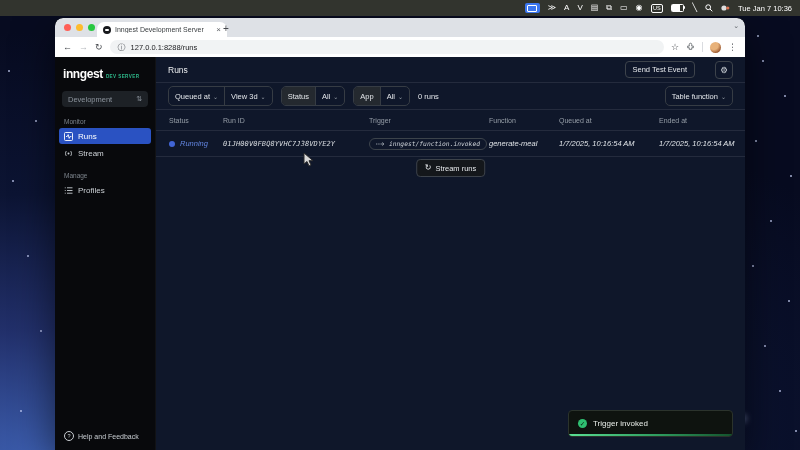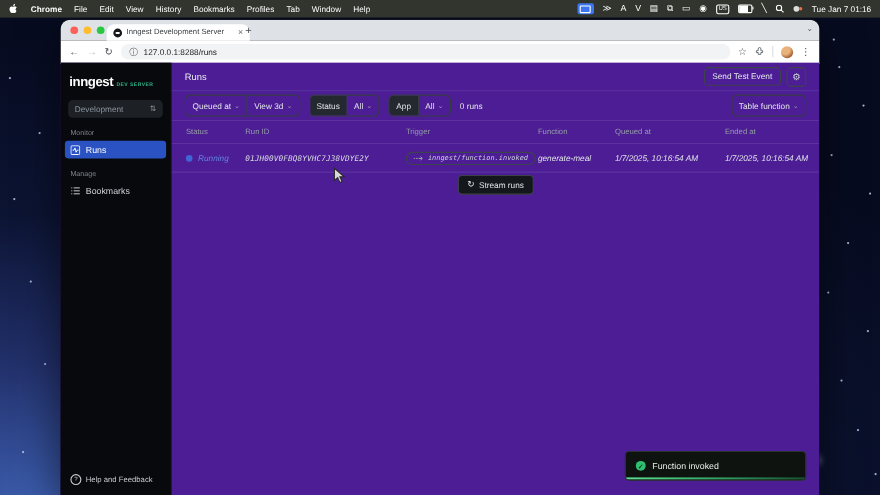--- a/index.html
+++ b/index.html
@@ -42,39 +42,39 @@
   .toolbar{height:20px;background:#fff;border-bottom:1px solid #dadce0;display:flex;align-items:center;gap:7px;padding:0 8px;}
   .nav-ic{font-size:9px;color:#45484d;line-height:1;}
   .nav-ic.dis{color:#b6b9be;}
   .omnibox{flex:1;height:14px;background:#f1f3f4;border-radius:7px;display:flex;align-items:center;gap:5px;padding:0 8px;}
   .omnibox .info{font-size:8px;color:#5f6368;}
   .omnibox .url{font-size:7.5px;color:#202124;}
   .tb-right{display:flex;align-items:center;gap:7px;}
   .tb-sep{width:1px;height:10px;background:#dadce0;}
   .avatar{width:11px;height:11px;border-radius:50%;background:radial-gradient(circle at 35% 30%, #e8b27a 0 40%, #9c5a32 75%, #6e3c20 100%);}
   
-  .app{position:absolute;top:39px;left:0;right:0;bottom:0;background:#4c1d95;display:flex;color:#dfe3e7;}
+  .app{position:absolute;top:39px;left:0;right:0;bottom:0;background:#0f172a;display:flex;color:#dfe3e7;}
   .side{width:100px;background:#08090c;flex:none;position:relative;border-right:1px solid rgba(255,255,255,.04);}
   .logo-row{display:flex;align-items:baseline;gap:3px;padding:10px 8px 6px;}
   .logo{font-size:12px;font-weight:bold;color:#fff;letter-spacing:-.4px;}
   .logo-badge{font-size:4.6px;font-weight:bold;letter-spacing:.4px;}
   .env-select{margin:4px 7px 0;height:16px;background:#1d2126;border-radius:4px;display:flex;align-items:center;
     padding:0 6px;font-size:7.5px;color:#8b939c;}
   .env-select .ud{margin-left:auto;font-size:7px;color:#8b939c;}
   .sec-label{font-size:6.5px;color:#7c848c;margin:11px 9px 3px;}
   .nav-item{height:16px;margin:1px 4px;padding:0 5px;border-radius:3px;display:flex;align-items:center;gap:5px;
     font-size:8px;color:#ccd1d6;}
   .nav-item svg{flex:none;}
   .nav-item.active{color:#fff;}
   .side-foot{position:absolute;left:9px;bottom:9px;display:flex;align-items:center;gap:4px;font-size:7px;color:#c9ced3;}
   .q-ic{width:8px;height:8px;border:1px solid #c9ced3;border-radius:50%;font-size:5.5px;display:flex;align-items:center;justify-content:center;}
   .main{flex:1;display:flex;flex-direction:column;position:relative;min-width:0;}
   .m-header{height:25px;flex:none;display:flex;align-items:center;padding:0 12px;border-bottom:1px solid rgba(255,255,255,.09);}
   .m-title{font-size:8.5px;color:#eceef0;}
-  .m-actions{margin-left:auto;display:flex;align-items:center;gap:5px;}
+  .m-actions{margin-left:auto;display:flex;align-items:center;gap:20px;}
   .btn-outline{border:1px solid #3d434b;background:transparent;color:#e5e8eb;border-radius:4px;
     font-size:7.5px;padding:3px 7px;font-family:inherit;}
   .btn-icon{border:1px solid #3d434b;background:transparent;color:#cfd4d9;border-radius:4px;width:16px;height:16px;
     display:flex;align-items:center;justify-content:center;font-size:8.5px;}
   .m-filters{height:26px;flex:none;display:flex;align-items:center;gap:8px;padding:0 12px;border-bottom:1px solid rgba(255,255,255,.09);}
   .fgroup{display:flex;align-items:stretch;border:1px solid #363c44;border-radius:5px;height:18px;font-size:7.5px;color:#e2e5e9;overflow:hidden;}
   .seg{display:flex;align-items:center;gap:3px;padding:0 6px;}
   .seg + .seg{border-left:1px solid #363c44;}
   .seg.dark{background:#24292f;}
   .chev{font-size:6px;color:#9aa2ab;}
@@ -120,37 +120,20 @@
       <i style="left:12px;top:180px"></i>
     <i style="left:40px;top:330px"></i>
       <i style="left:8px;top:70px"></i>
       <i style="left:35px;top:120px"></i>
     <i style="left:20px;top:410px"></i>
       <i style="left:757px;top:35px"></i>
       <i style="left:795px;top:430px"></i>
   </div>
 
   <div class="menubar">
-    <div class="menus">
-      <span class="mb-ic">
-        <svg width="9" height="10" viewBox="0 0 9 10">
-            <path fill="#fff" d="M6.4 5.2c0-1 .8-1.5 .9-1.6-.5-.7-1.3-.8-1.5-.8-.7-.1-1.3.4-1.6.4-.3 0-.8-.4-1.4-.4C2 2.8 1.3 3.2 1 3.9c-.7 1.2-.2 3 .5 4 .3.5.7 1 1.2 1 .5 0 .7-.3 1.3-.3.6 0 .8.3 1.3.3.5 0 .9-.5 1.2-1 .4-.6.5-1.1.5-1.1s-1-.4-1-1.6zM5.3 1.9c.3-.4.5-.9.4-1.4-.4 0-1 .3-1.3.7-.3.3-.5.9-.4 1.4.5 0 1-.3 1.3-.7z"></path>
-          </svg>
-      </span>
-      <span class="appname">Chrome</span>
-      <span>File</span>
-      <span>Edit</span>
-      <span>View</span>
-      <span>History</span>
-      <span>Bookmarks</span>
-      <span>Profiles</span>
-      <span>Tab</span>
-      <span>Window</span>
-      <span>Help</span>
-    </div>
     <div class="right">
       <span class="share-pill">
           <b></b>
         </span>
       <span class="mb-ic">≫</span>
       <span class="mb-ic">A</span>
       <span class="mb-ic">V</span>
       <span class="mb-ic">▤</span>
       <span class="mb-ic">⧉</span>
       <span class="mb-ic">▭</span>
@@ -163,21 +146,21 @@
             <circle cx="3.2" cy="3.2" r="2.4" fill="none" stroke="#fff" stroke-width="1"></circle>
             <line x1="5" y1="5" x2="7.3" y2="7.3" stroke="#fff" stroke-width="1"></line>
           </svg>
       </span>
       <span class="mb-ic">
         <svg width="9" height="8" viewBox="0 0 9 8">
             <circle cx="3" cy="4" r="2.6" fill="#ddd"></circle>
             <circle cx="6.8" cy="4" r="1.6" fill="#e0714f"></circle>
           </svg>
       </span>
-      <span class="clock">Tue Jan 7 01:16</span>
+      <span class="clock">Tue Jan 7 10:36</span>
     </div>
   </div>
 
   <div class="window">
     <div class="tabstrip">
       <div class="lights">
         <b class="l-red"></b>
         <b class="l-yellow"></b>
         <b class="l-green"></b>
       </div>
@@ -223,26 +206,33 @@
           <span class="ud">⇅</span>
         </div>
         <div class="sec-label">Monitor</div>
         <div class="nav-item active" style="background:#2a52c2">
           <svg width="9" height="9" viewBox="0 0 9 9">
               <rect x="0.5" y="0.5" width="8" height="8" rx="1" fill="none" stroke="currentColor" stroke-width="0.9"></rect>
               <polyline points="2,4.5 3.2,4.5 4.2,2.6 5.2,6.4 6.2,4.5 7.4,4.5" fill="none" stroke="currentColor" stroke-width="0.9"></polyline>
             </svg>
           <span>Runs</span>
         </div>
+        <div class="nav-item">
+          <svg width="9" height="9" viewBox="0 0 9 9">
+              <circle cx="4.5" cy="4.5" r="1" fill="currentColor"></circle>
+              <path d="M2.3 2.1C1.3 3 1.3 6 2.3 6.9 M6.7 2.1C7.7 3 7.7 6 6.7 6.9" fill="none" stroke="currentColor" stroke-width="0.9"></path>
+            </svg>
+          <span>Stream</span>
+        </div>
         <div class="sec-label">Manage</div>
         <div class="nav-item">
           <svg width="9" height="9" viewBox="0 0 9 9">
               <path d="M3 1.8h5.5M3 4.5h5.5M3 7.2h5.5M0.8 1.8h0.9M0.8 4.5h0.9M0.8 7.2h0.9" stroke="currentColor" stroke-width="0.9"></path>
             </svg>
-          <span>Bookmarks</span>
+          <span>Profiles</span>
         </div>
         <div class="side-foot">
           <span class="q-ic">?</span>
           <span>Help and Feedback</span>
         </div>
       </div>
 
       <div class="main">
         <div class="m-header">
           <span class="m-title">Runs</span>
@@ -318,21 +308,21 @@
           <span>1/7/2025, 10:16:54 AM</span>
         </div>
 
         <button class="refresh-btn">
           <span class="r-ic">↻</span>
           <span>Stream runs</span>
         </button>
 
         <div class="toast">
           <span class="chk">✓</span>
-          <span class="msg">Function invoked</span>
+          <span class="msg">Trigger invoked</span>
           <span class="prog"></span>
         </div>
       </div>
     </div>
   </div>
 
   <svg class="cursor" width="12" height="16" viewBox="0 0 12 16">
     <polygon points="1,1 1,12 4,9.5 6,14 8,13 6,8.7 10,8.7" fill="#d9d9d9" stroke="#2a2a2a" stroke-width="1"></polygon>
   </svg>
 </div>

